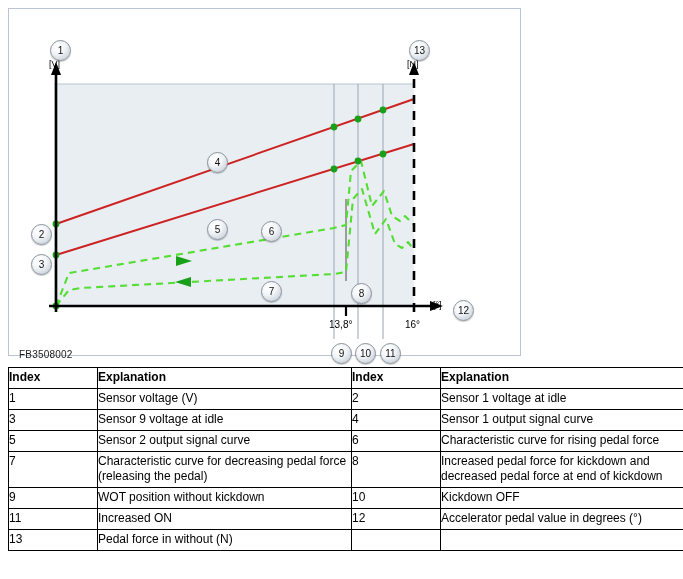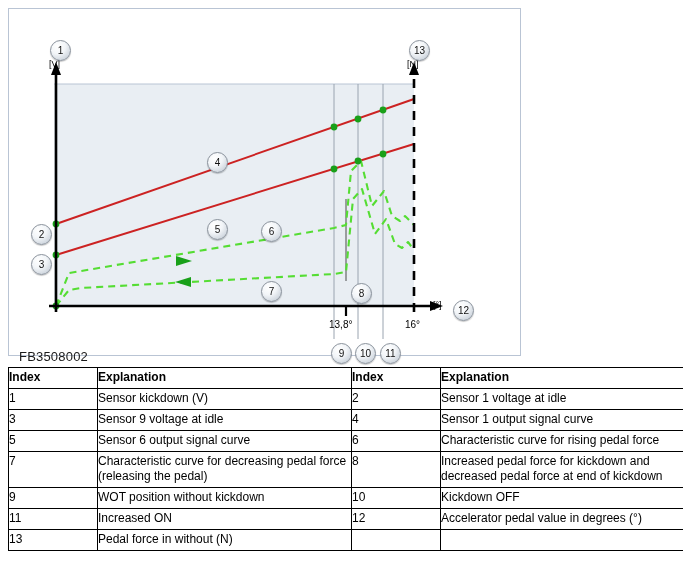--- a/index.html
+++ b/index.html
@@ -28,21 +28,21 @@
   }
   #figure-svg {
     position: absolute;
     left: 0;
     top: 0;
   }
   #figure-id {
     position: absolute;
     left: 10px;
     top: 340px;
-    font-size: 13px;
+    font-size: 10px;
     color: #1a1a1a;
     letter-spacing: 0.2px;
     white-space: nowrap;
   }
 
   
   .callout {
     position: absolute;
     width: 21px;
     height: 21px;
@@ -178,33 +178,33 @@
     <tr>
       <th class="col-index">Index</th>
       <th class="col-expl">Explanation</th>
       <th class="col-index">Index</th>
       <th class="col-expl">Explanation</th>
     </tr>
   </thead>
   <tbody>
     <tr>
       <td>1</td>
-      <td>Sensor kickdown (V)</td>
+      <td>Sensor voltage (V)</td>
       <td>2</td>
       <td>Sensor 1 voltage at idle</td>
     </tr>
     <tr>
       <td>3</td>
       <td>Sensor 9 voltage at idle</td>
       <td>4</td>
       <td>Sensor 1 output signal curve</td>
     </tr>
     <tr>
       <td>5</td>
-      <td>Sensor 6 output signal curve</td>
+      <td>Sensor 2 output signal curve</td>
       <td>6</td>
       <td>Characteristic curve for rising pedal force</td>
     </tr>
     <tr>
       <td>7</td>
       <td>Characteristic curve for decreasing pedal force (releasing the pedal)</td>
       <td>8</td>
       <td>Increased pedal force for kickdown and decreased pedal force at end of kickdown</td>
     </tr>
     <tr>

